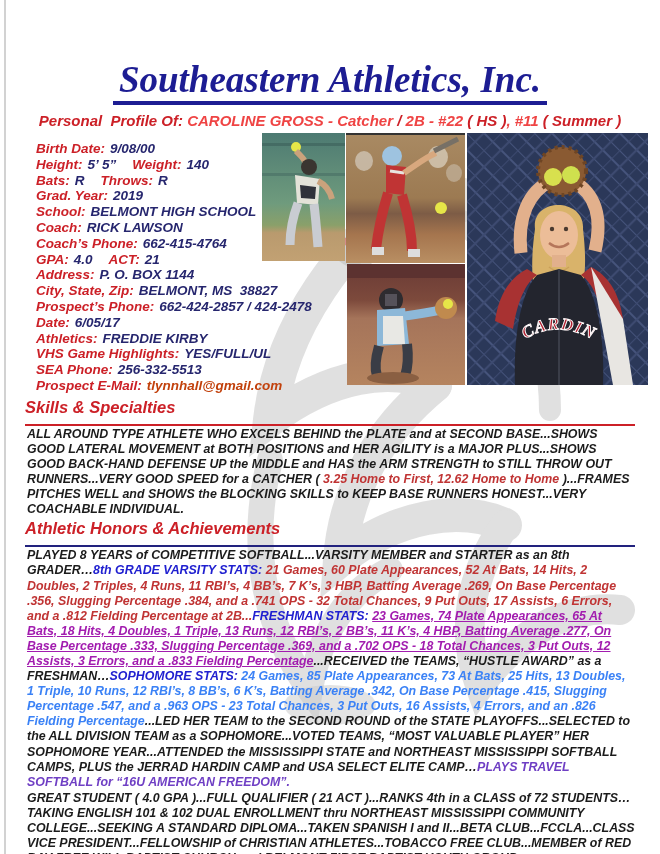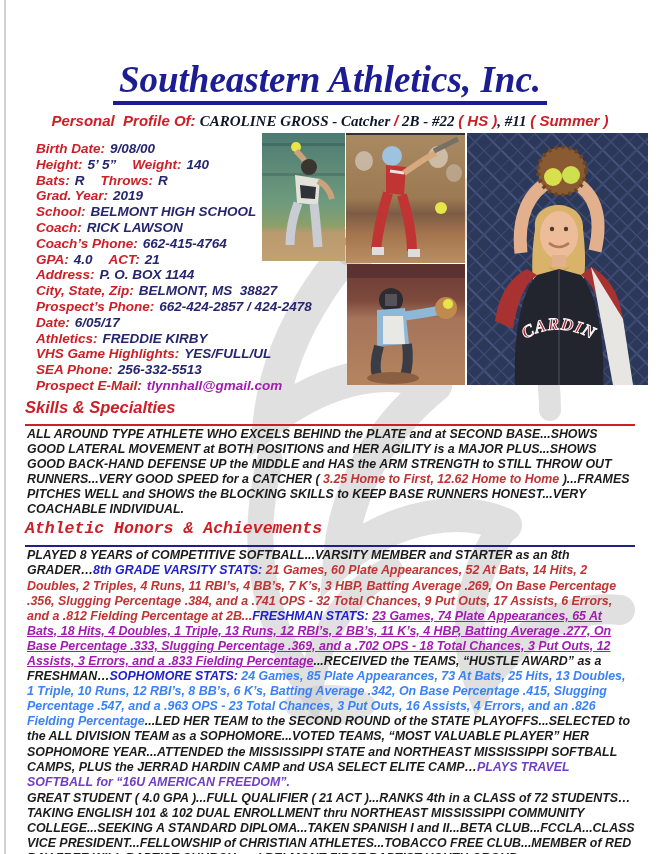--- a/index.html
+++ b/index.html
@@ -14,38 +14,38 @@
   
   .header{position:relative;z-index:1;padding-top:56px;text-align:center;}
   .org{
     display:inline-block;margin:4px;
     font-family:"Liberation Serif",serif;font-style:italic;font-weight:bold;
     font-size:37px;line-height:40px;color:#1d1d93;
     border-bottom:4px solid #1d1d93;padding:0 6px 1px 6px;
   }
   .subtitle{margin-top:3px;font-size:15px;line-height:18px;white-space:pre;}
   .subtitle .red{color:#cc2027;}
-  .subtitle .dark{color:#0f172a;font-family:Liberation Serif, serif;}
+  .subtitle .dark{color:#ef4444;}
   
   .info{position:relative;z-index:1;margin:11px 0 0 36px;font-size:13.5px;line-height:15.8px;}
   .iline{white-space:pre;}
   .lab{color:#cc2027;margin-right:5px;}
   .val{color:#26266e;}
-  .val.email{color:#a21caf;}
+  .val.email{color:#c2410c;}
   .pair + .pair{margin-left:16px;}
   
   .photo{position:absolute;z-index:2;}
   .photo svg{display:block;}
   
   .sections{position:relative;z-index:1;margin:4px 25px 0 25px;}
   .sec-head{
     font-size:16.5px;line-height:19px;color:#cc2027;
     border-bottom:2px solid #cc2027;padding-bottom:7px;margin-top:2px;
   }
-  .sec-head.navy-line{border-bottom-color:#22227e;font-family:Liberation Mono, monospace;}
+  .sec-head.navy-line{border-bottom-color:#22227e;}
   .sec-body{font-size:12.4px;line-height:15.1px;color:#1b1b1b;text-align:left;margin:1px 0 0 2px;}
   .t-red{color:#c03434;}
   .t-blue{color:#2020d0;}
   .t-orange{color:#a21caf;text-decoration:underline;}
   .t-green{color:#3b82f6;}
   .t-purple{color:#6f3fc4;}
 </style>
 </head>
 <body>
 

